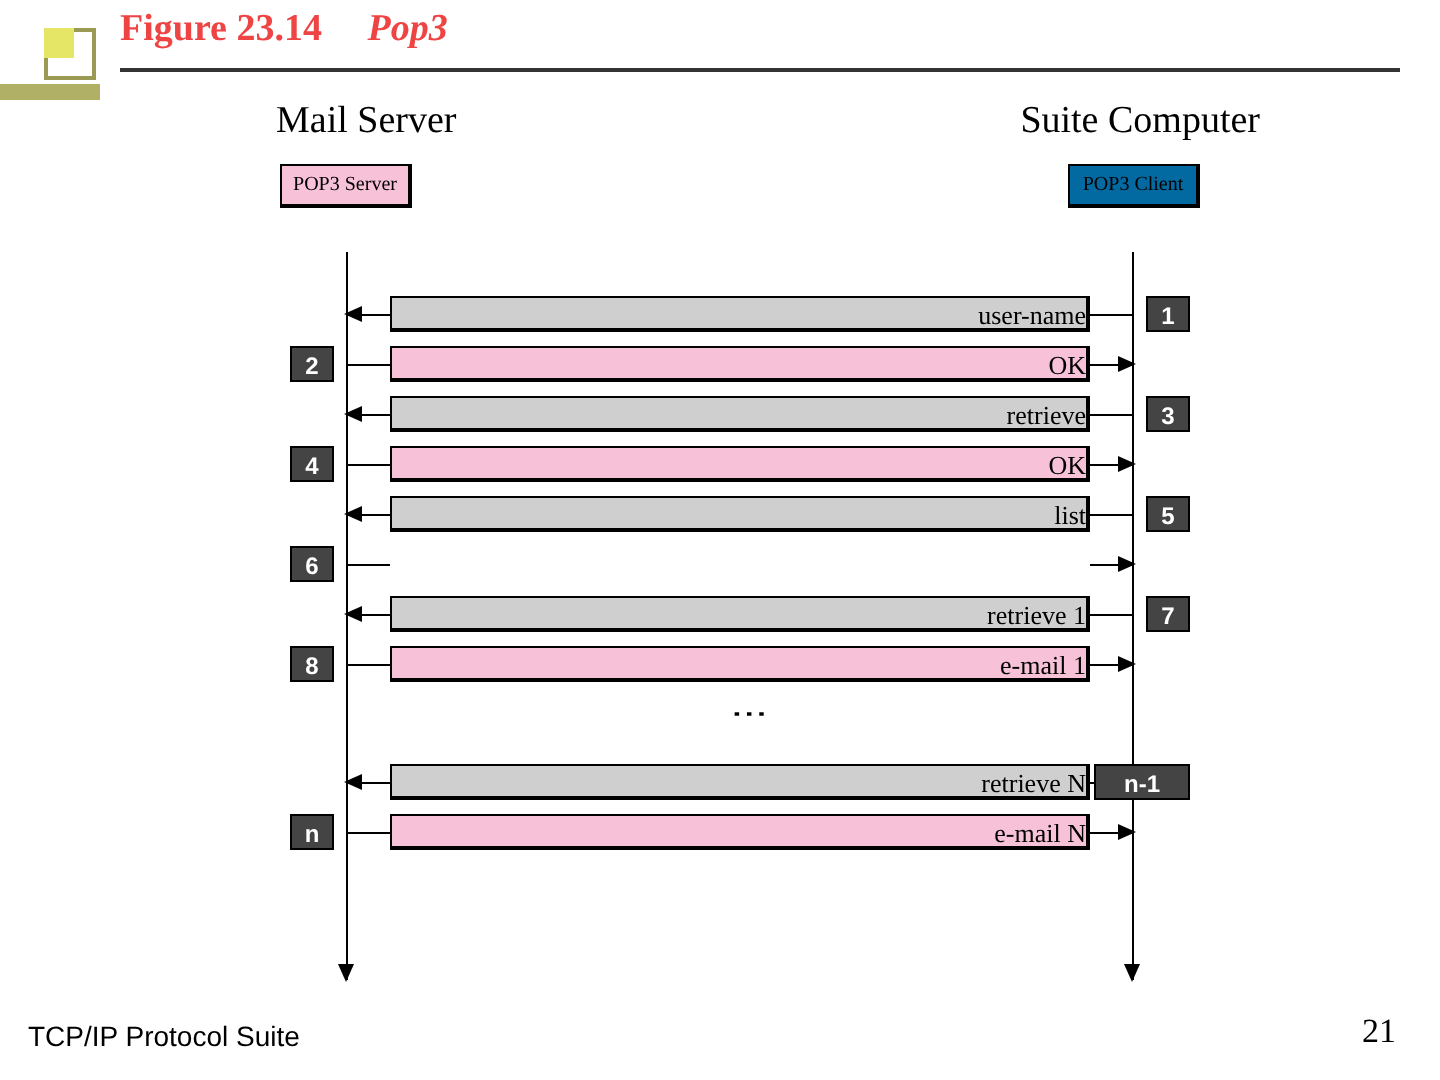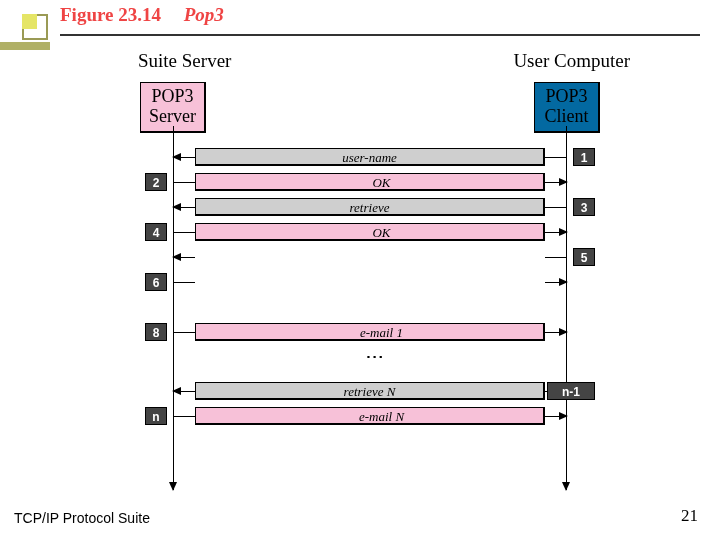--- a/index.html
+++ b/index.html
@@ -56,21 +56,21 @@
     font-size:19px;
     font-family: "Times New Roman", serif;
   }
   .col-left { left: 18px; }
   .col-right { right: 0px; }
   .node-box {
     position:absolute;
     width:66px;
     text-align:center;
     font-family: "Times New Roman", serif;
-    font-size:18px;
+    font-size:10px;
     line-height:1.1;
     padding:4px 2px;
     border:1px solid #000;
     border-right:2px solid #000;
     border-bottom:2px solid #000;
   }
   .node-server { left:20px; top:32px; background:#f7c1d8; }
   .node-client { right:30px; top:32px; background:#0369a1; }
   .lifeline {
     position:absolute;
@@ -96,25 +96,24 @@
     height:20px;
   }
   .msg-bar {
     position:absolute;
     left:22px; right:22px;
     top:0;
     height:18px;
     border:1px solid #000;
     border-bottom:2px solid #000;
     border-right:2px solid #000;
-    text-align:center;
+    text-align:right;
     font-size:13px;
     line-height:17px;
     font-family:"Times New Roman", serif;
-    font-style:italic;
   }
   .msg-bar.grey { background:#cfcfcf; }
   .msg-bar.pink { background:#f7c1d8;padding-left:24px; }
   .msg-line {
     position:absolute;
     top:9px;
     height:1px;
     background:#000;
   }
   .msg-line.to-left { left:0; width:22px; }
@@ -179,22 +178,22 @@
     <div class="inner"></div>
 </div>
 <div class="title-area">
   <span>Figure 23.14</span>
   <span class="subtitle">Pop3</span>
 </div>
 <div class="title-underline"></div>
 <div class="side-bar"></div>
 
 <div class="diagram" id="diagram">
-  <div class="col-label col-left">Suite Server</div>
-  <div class="col-label col-right">User Computer</div>
+  <div class="col-label col-left">Mail Server</div>
+  <div class="col-label col-right">Suite Computer</div>
 
   <div class="node-box node-server"><span>POP3
 Server</span></div>
   <div class="node-box node-client"><span>POP3
 Client</span></div>
 
   <div class="lifeline left"></div>
   <div class="lifeline right"></div>
 <div class="msg-row" style="top: 98px;">
       <div class="msg-bar grey">user-name</div>
@@ -218,30 +217,38 @@
       <div class="step-num onright">3</div>
     </div>
     <div class="msg-row" style="top: 173px;">
       <div class="msg-bar pink">OK</div>
       <div class="msg-line to-left"></div>
       <div class="msg-line to-right"></div>
       <div class="arrowhead right"></div>
       <div class="step-num onleft">4</div>
     </div>
     <div class="msg-row" style="top: 198px;">
+      <div class="msg-bar grey">list</div>
       <div class="msg-line to-left"></div>
       <div class="msg-line to-right"></div>
       <div class="arrowhead left"></div>
       <div class="step-num onright">5</div>
     </div>
     <div class="msg-row" style="top: 223px;">
       <div class="msg-line to-left"></div>
       <div class="msg-line to-right"></div>
       <div class="arrowhead right"></div>
       <div class="step-num onleft">6</div>
+    </div>
+    <div class="msg-row" style="top: 248px;">
+      <div class="msg-bar grey">retrieve 1</div>
+      <div class="msg-line to-left"></div>
+      <div class="msg-line to-right"></div>
+      <div class="arrowhead left"></div>
+      <div class="step-num onright">7</div>
     </div>
     <div class="msg-row" style="top: 273px;">
       <div class="msg-bar pink">e-mail 1</div>
       <div class="msg-line to-left"></div>
       <div class="msg-line to-right"></div>
       <div class="arrowhead right"></div>
       <div class="step-num onleft">8</div>
     </div>
     <div class="msg-row" style="top: 332px;">
       <div class="msg-bar grey">retrieve N</div>

